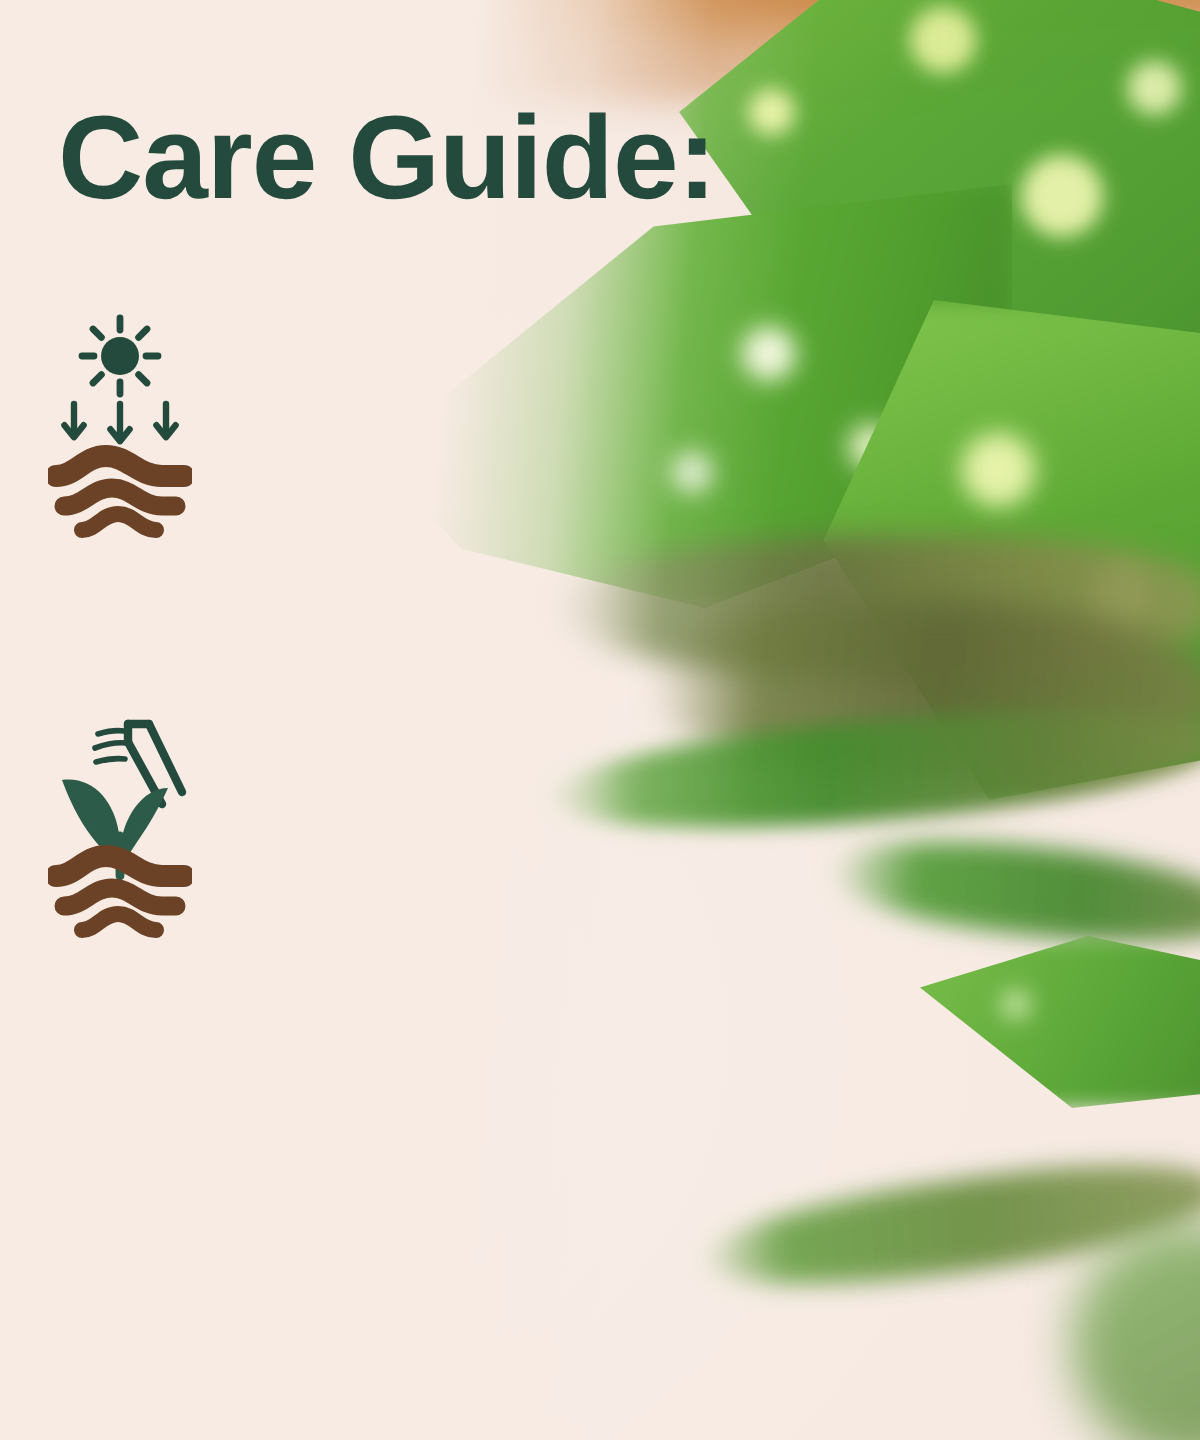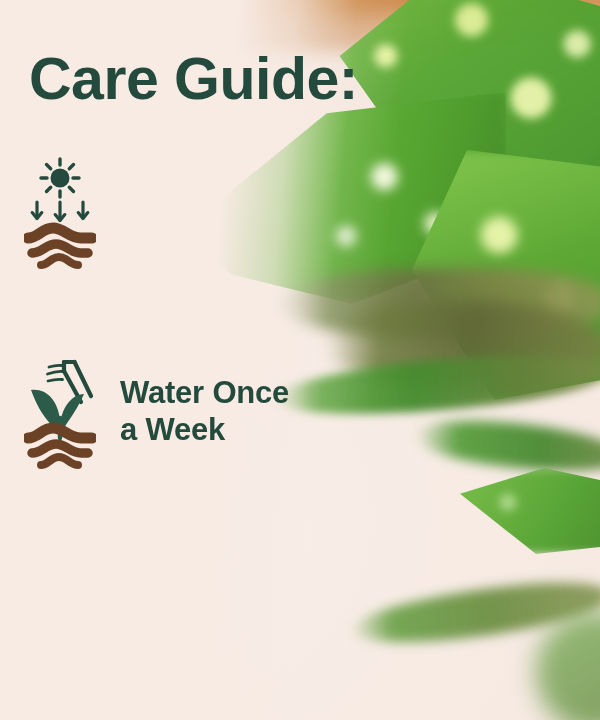--- a/index.html
+++ b/index.html
@@ -306,18 +306,16 @@
           </g>
           <path d="M36 86 L 36 66" fill="none" stroke="#2c5b49" stroke-width="4.4" stroke-linecap="round"></path>
           <g fill="none" stroke="#6b4226" stroke-linecap="round">
             <path d="M4 86 C 14 86, 18 76, 29 76 C 40 76, 45 86, 57 86 L 68 86" stroke-width="11"></path>
             <path d="M8 101 C 18 101, 22 92, 32 92 C 42 92, 46 101, 57 101 L 64 101" stroke-width="9.5"></path>
             <path d="M17 113 C 24 113, 27 105, 35 105 C 43 105, 46 113, 54 113" stroke-width="8"></path>
           </g>
         </svg>
       </div>
 
-      <div class="care-label">Water Once
-a Week</div>
     </div>
 
   </div>
 </div>
 
 </body></html>

